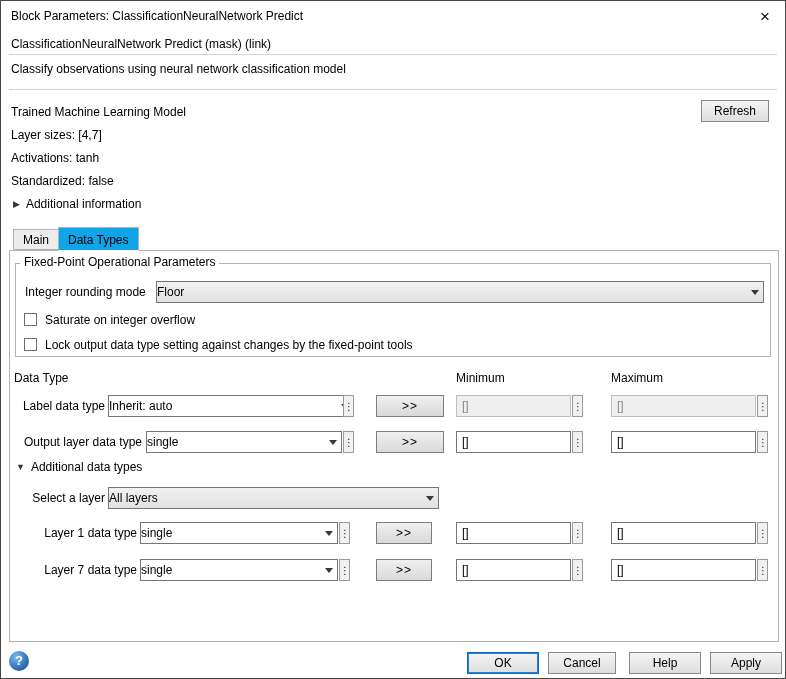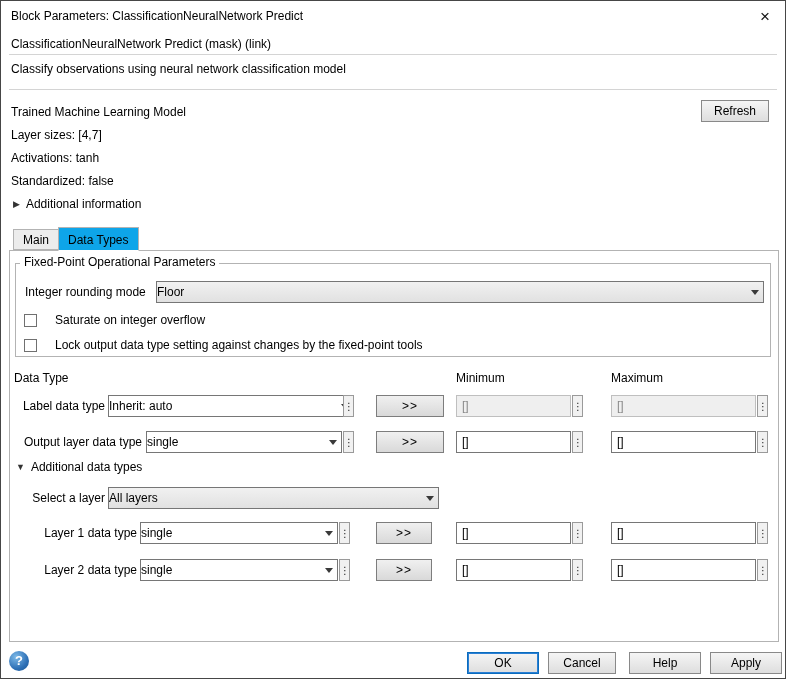--- a/index.html
+++ b/index.html
@@ -39,21 +39,21 @@
   .tri{width:0;height:0;border-left:4px solid transparent;border-right:4px solid transparent;border-top:5px solid #3a3a3a}
 
   
   .stepper{position:absolute;width:11px;height:22px;box-sizing:border-box;border:1px solid #9a9a9a;background:#f1f1f1;font-size:10px;line-height:19px;text-align:center;color:#222;padding:0;cursor:pointer}
 
   
   .field{position:absolute;height:22px;box-sizing:border-box;border:1px solid #767676;background:#fff;padding:3px 5px;white-space:nowrap;overflow:hidden}
   .field.disabled{background:#efefef;border-color:#bfbfbf;color:#8a8a8a}
 
   
-  .cbrow{position:absolute;display:flex;align-items:flex-end;gap:18px;height:14px;cursor:default}
+  .cbrow{position:absolute;display:flex;align-items:flex-start;gap:8px;height:14px;cursor:default}
   .cb{width:13px;height:13px;box-sizing:border-box;border:1px solid #707070;background:#fff;flex:0 0 auto;cursor:pointer}
 
   .dt-row{position:absolute;left:0;right:0;height:22px}
   .dt-label{position:absolute;top:4px;text-align:right;white-space:nowrap}
   .row-combo-val{white-space:nowrap;overflow:hidden}
 
   .disclosure{position:absolute;display:flex;align-items:center;gap:6px;cursor:pointer;white-space:nowrap}
   .disc-arrow{font-size:9px;color:#333}
 
   
@@ -174,21 +174,21 @@
       </div>
       <button class="stepper" style="left:329px">⋮</button>
       <button class="assist" style="left:366px;width:56px">&gt;&gt;</button>
       <div class="field" style="left:446px;width:115px">[]</div>
       <button class="stepper" style="left:562px">⋮</button>
       <div class="field" style="left:601px;width:145px">[]</div>
       <button class="stepper" style="left:747px">⋮</button>
     </div>
 
     <div class="dt-row" style="top:308px">
-      <div class="dt-label" style="left:0;width:127px">Layer 2 data type</div>
+      <div class="dt-label" style="left:0;width:127px">Layer 7 data type</div>
       <div class="combo" style="left:130px;width:198px">
         <span class="row-combo-val">single</span>
         <span class="arrow-zone">
             <span class="tri"></span>
           </span>
       </div>
       <button class="stepper" style="left:329px">⋮</button>
       <button class="assist" style="left:366px;width:56px">&gt;&gt;</button>
       <div class="field" style="left:446px;width:115px">[]</div>
       <button class="stepper" style="left:562px">⋮</button>

